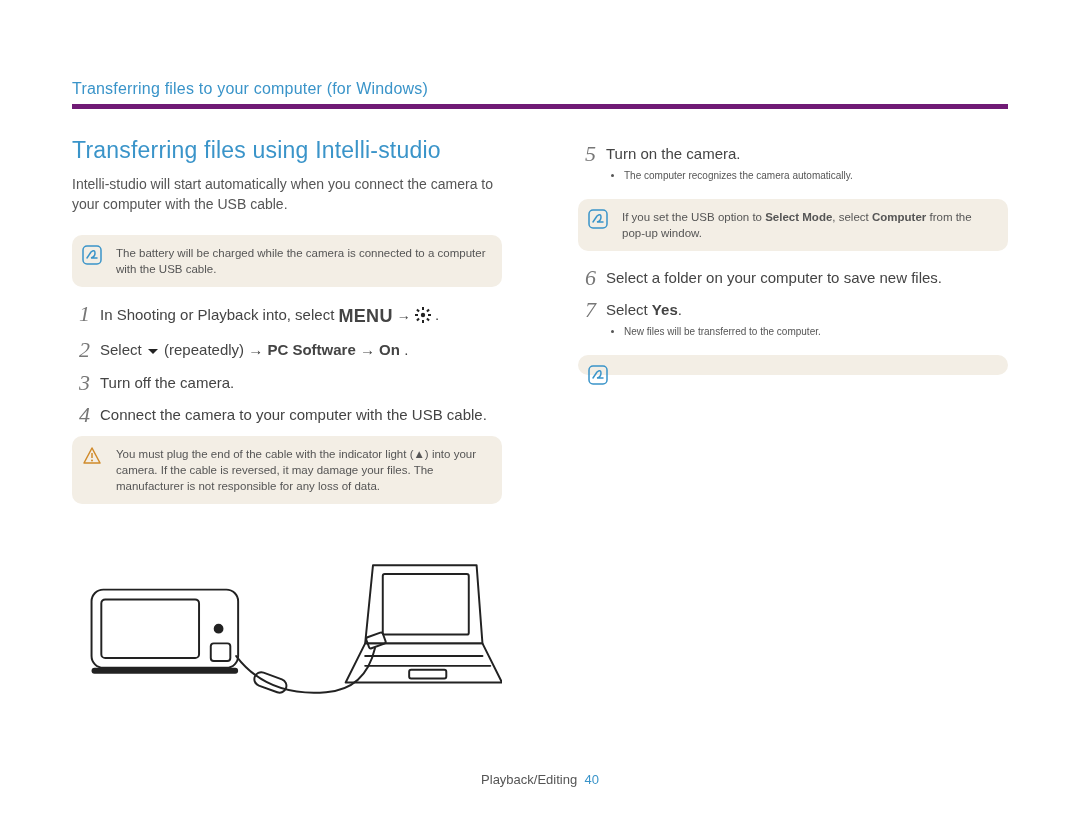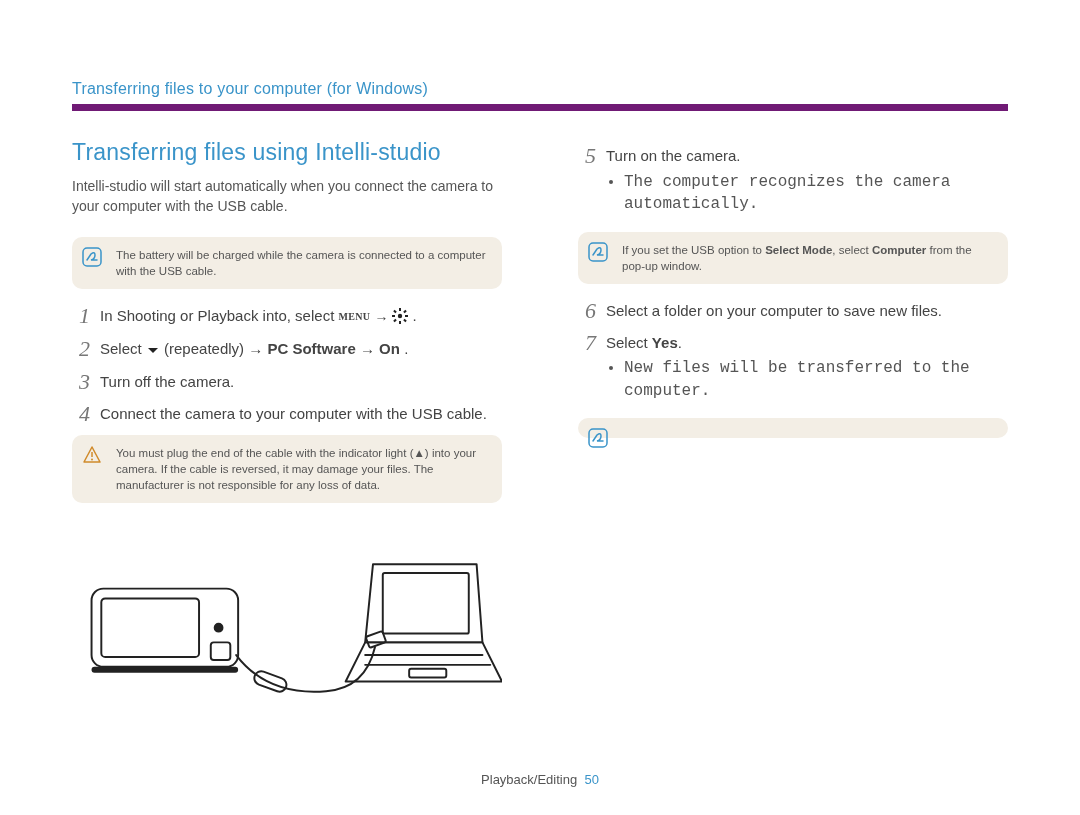--- a/index.html
+++ b/index.html
@@ -17,21 +17,21 @@
     padding: 80px 72px 0 72px;
     box-sizing: border-box;
     width: 100%;
     height: 100%;
     position: relative;
   }
   .header-line {
     color: #3a94c9;
     font-size: 16px;
     font-weight: 300;
-    border-bottom: 7px solid #701a75;
+    border-bottom: 5px solid #701a75;
     padding-bottom: 6px;
     margin-bottom: 28px;
     letter-spacing: 0.2px;
   }
   .columns {
     display: flex;
     gap: 76px;
   }
   .col {
     flex: 1;
@@ -89,35 +89,34 @@
     line-height: 1;
     width: 18px;
     flex-shrink: 0;
     text-align: right;
   }
   .step-body { flex: 1; }
   .sub-bullet {
     list-style: disc;
     padding-left: 18px;
     margin: 4px 0 6px 0;
-    font-size: 16px;
+    font-size: 10px;
     color: #555;
-    font-family: Liberation Mono, monospace;
   }
   .sub-bullet li { margin-bottom: 4px; line-height: 1.4; }
   .bold { font-weight: bold; }
   .icon-inline {
     display: inline-block;
     vertical-align: middle;
   }
   .icon-menu {
-    font-family: Liberation Serif, serif;
+    font-family: Liberation Sans, sans-serif;
     font-weight: 900;
     letter-spacing: 0.3px;
-    font-size: 10px;
+    font-size: 18px;
   }
   .gear-icon svg { width: 16px; height: 16px; vertical-align: -2px; }
   .chev-down svg { width: 14px; height: 14px; vertical-align: -2px; }
   .arrow { font-size: 14px; }
   .footer {
     position: absolute;
     bottom: 28px;
     left: 0;
     width: 100%;
     text-align: center;
@@ -298,15 +297,15 @@
           <svg viewBox="0 0 20 20">
               <rect x="1" y="1" width="18" height="18" rx="4" fill="none" stroke="#3a94c9" stroke-width="1.5"></rect>
               <path d="M5 13 L9 7 M9 7 Q13 4 13 8 Q13 12 9 13 L15 13" fill="none" stroke="#3a94c9" stroke-width="1.5" stroke-linecap="round"></path>
             </svg>
         </span>
       </div>
     </div>
   </div>
 
   <div class="footer">
-    <span>Playback/Editing</span>&nbsp;&nbsp;<span class="pnum">50</span>
+    <span>Playback/Editing</span>&nbsp;&nbsp;<span class="pnum">40</span>
   </div>
 </div>
 
 </body></html>

